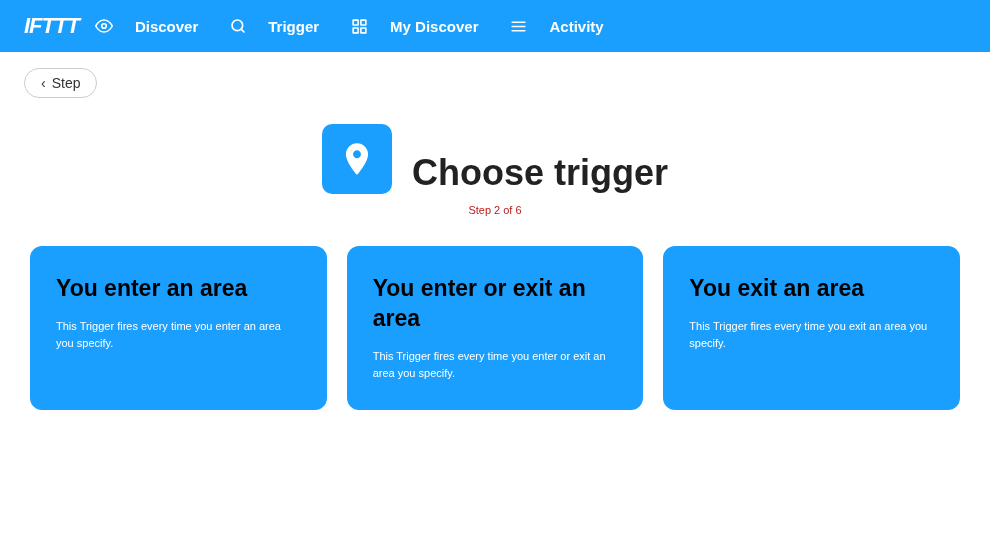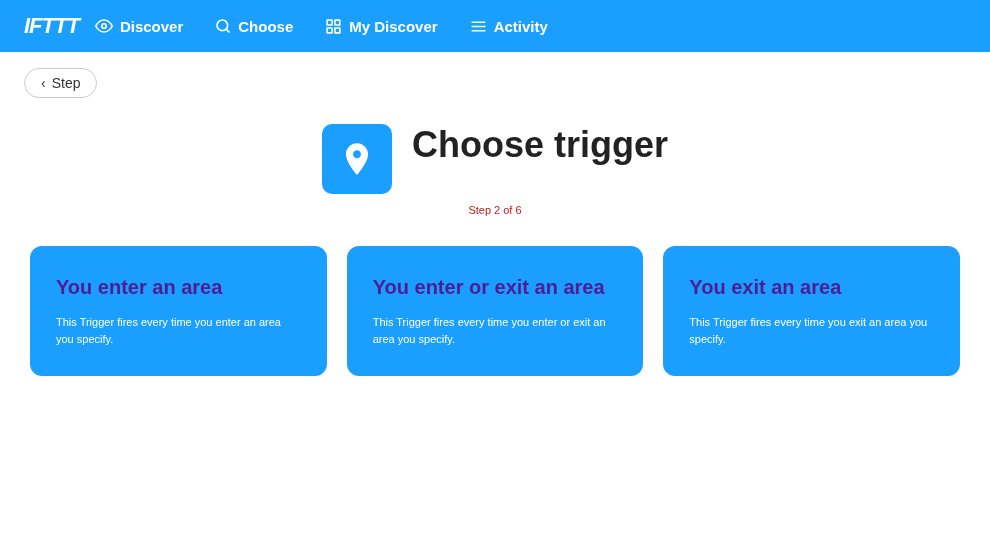--- a/index.html
+++ b/index.html
@@ -17,21 +17,21 @@
     .nav-logo {
       font-size: 22px;
       font-weight: 900;
       color: #fff;
       letter-spacing: -1px;
       font-style: italic;
     }
     .nav-item {
       display: flex;
       align-items: center;
-      gap: 7px;
+      gap: 22px;
       color: #fff;
       font-size: 15px;
       font-weight: 600;
       padding: 0 16px;
       height: 100%;
       cursor: pointer;
       text-decoration: none;
     }
     .nav-icon { font-size: 17px; display: flex; align-items: center; }
 
@@ -55,21 +55,21 @@
 
     
     .header-section {
       display: flex;
       flex-direction: column;
       align-items: center;
       padding: 10px 0 30px;
     }
     .header-row {
       display: flex;
-      align-items: flex-start;
+      align-items: flex-end;
       gap: 20px;
       margin-bottom: 10px;
     }
     .trigger-icon-box {
       width: 70px;
       height: 70px;
       background: #1a9fff;
       border-radius: 10px;
       display: flex;
       align-items: center;
@@ -96,22 +96,22 @@
     .card {
       background: #1a9fff;
       border-radius: 12px;
       padding: 28px 26px;
       flex: 1;
       max-width: 300px;
       cursor: pointer;
       transition: background 0.15s;
     }
     .card-title {
-      color: #4c1d95;
-      font-size: 20px;
+      color: #000000;
+      font-size: 23px;
       font-weight: 700;
       margin-bottom: 14px;
       line-height: 1.3;
     }
     .card-desc {
       color: #fff;
       font-size: 11px;
       line-height: 1.55;
     }
   </style>
@@ -131,21 +131,21 @@
     <span>Discover</span>
   </a>
 
   <a class="nav-item">
     <span class="nav-icon">
       <svg width="16" height="16" viewBox="0 0 24 24" fill="none" stroke="white" stroke-width="2.5" stroke-linecap="round" stroke-linejoin="round">
         <circle cx="11" cy="11" r="8"></circle>
         <line x1="21" y1="21" x2="16.65" y2="16.65"></line>
       </svg>
     </span>
-    <span>Choose</span>
+    <span>Trigger</span>
   </a>
 
   <a class="nav-item">
     <span class="nav-icon">
       <svg width="17" height="17" viewBox="0 0 24 24" fill="none" stroke="white" stroke-width="2.2" stroke-linecap="round" stroke-linejoin="round">
         <rect x="3" y="3" width="7" height="7"></rect>
           <rect x="14" y="3" width="7" height="7"></rect>
           <rect x="3" y="14" width="7" height="7"></rect>
           <rect x="14" y="14" width="7" height="7"></rect>
       </svg>

